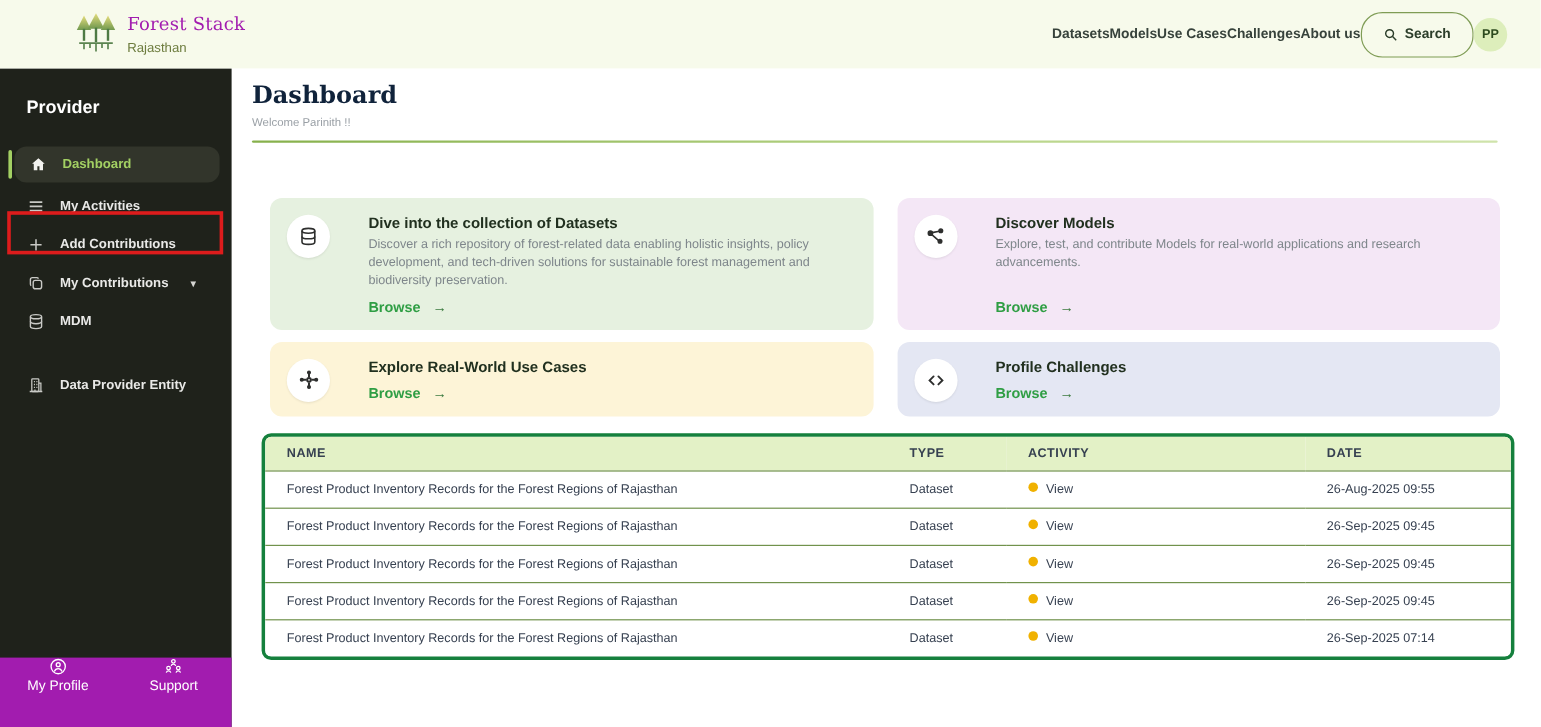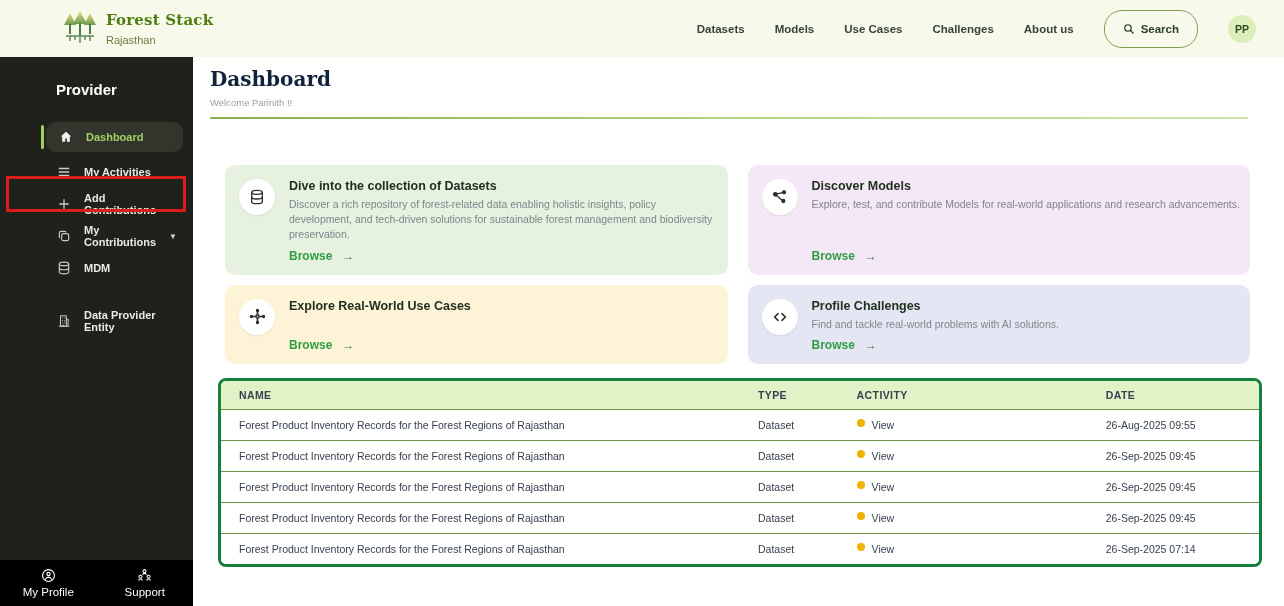--- a/index.html
+++ b/index.html
@@ -4,65 +4,65 @@
 <style>
   * { margin:0; padding:0; box-sizing:border-box; }
   html,body { width:1284px; height:606px; overflow:hidden; background:#fff;
     font-family:"Liberation Sans", sans-serif; }
   .page { position:relative; width:1284px; height:606px; }
 
   
   .topbar { position:absolute; top:0; left:0; right:0; height:57px; background:#f7faeb;
     display:flex; align-items:center; padding:0 28px 0 62px; z-index:3; }
   .brand { display:flex; align-items:center; gap:8px; }
-  .brand-text .brand-title { font-family:"DejaVu Serif","Liberation Serif",serif; font-weight:bold;
-    font-size:15px; color:#4d7c0f; letter-spacing:.2px; }
+  .brand-text .brand-title { font-family:"DejaVu Serif","Liberation Serif",serif; font-weight:normal;
+    font-size:15px; color:#a21caf; letter-spacing:.2px; }
   .brand-text .brand-sub { font-size:11px; color:#6d7c3e; margin-top:5px; }
-  .topnav { margin-left:auto; display:flex; align-items:center; gap:30px; }
+  .topnav { margin-left:auto; display:flex; align-items:center; }
   .topnav a { font-size:11.5px; font-weight:700; color:#37423b; text-decoration:none; cursor:pointer; }
   .search-btn { display:flex; align-items:center; gap:6px; border:1px solid #7f9c55; border-radius:18px;
     padding:12px 18px; background:transparent; color:#2c3e2a; font-size:11.5px; font-weight:700;
     cursor:pointer; font-family:inherit; }
   .avatar { width:28px; height:28px; border-radius:50%; background:#ddeebb; color:#2c4a1e;
     display:flex; align-items:center; justify-content:center; font-size:10.5px; font-weight:700; cursor:pointer; }
 
   
-  .sidebar { position:absolute; top:57px; left:0; bottom:0; width:193px; background:#1f221b; z-index:2;padding-left:34px; }
+  .sidebar { position:absolute; top:57px; left:0; bottom:0; width:193px; background:#1f221b; z-index:2; }
   .provider-title { color:#fff; font-size:15px; font-weight:700; padding:24px 22px 24px; }
   .menu { display:flex; flex-direction:column; }
   .menu-item { display:flex; align-items:center; gap:13px; height:32px; padding:0 14px 0 22px;
     color:#e9e9e7; font-size:11px; font-weight:700; cursor:pointer; position:relative; }
   .menu-item .mi-icon { width:15px; height:15px; color:#c9cac6; flex:0 0 15px; display:flex; align-items:center; justify-content:center; }
   .menu-item.active { background:#32352b; border-radius:10px; margin:0 10px 4px 12px; height:30px;
     padding:0 10px 0 12px; color:#a3d063; }
   .menu-item.active::before { content:""; position:absolute; left:-5px; top:3px; bottom:3px; width:3px;
     border-radius:4px; background:#a3d063; }
   .menu-item.active .mi-icon { color:#f2f2ef; }
   .menu-item .caret { margin-left:auto; margin-right:14px; color:#d6d6d3; font-size:8px; }
   .menu-item.gap-top { margin-top:21px; }
-  .sidebar-footer { position:absolute; left:0; right:0; bottom:0; height:46px; background:#000000;
-    display:flex; align-items:center; }
+  .sidebar-footer { position:absolute; left:0; right:0; bottom:0; height:58px; background:#a21caf;
+    display:flex; align-items:flex-start; }
   .sf-item { flex:1; display:flex; flex-direction:column; align-items:center; gap:3px; cursor:pointer;
     color:#fff; font-size:11.5px; }
   .sf-item .mi-icon { width:15px; height:15px; color:#fff; }
 
   
   .annotation { position:absolute; left:6px; top:176px; width:180px; height:36px;
     border:3px solid #dd1c1c; z-index:5; pointer-events:none; }
 
   
   .main { position:absolute; top:57px; left:193px; right:0; bottom:0; background:#fff; overflow:hidden; }
   .main-head { padding:10px 36px 0 17px; }
   .page-title { font-family:"DejaVu Serif","Liberation Serif",serif; font-weight:bold; font-size:20px; color:#10233b; }
   .welcome { font-size:9.5px; color:#9aa0a6; margin-top:6px; }
   .divider { height:2px; margin:9px 36px 0 17px; border-radius:2px;
     background:linear-gradient(to right,#86b04b,#b7d487 55%,#cfe3ab); }
 
   .cards { margin:46px 34px 0 32px; display:grid; grid-template-columns:1fr 1fr; column-gap:20px; row-gap:10px; }
-  .card { border-radius:10px; padding:12px 6px 12px 14px; display:flex; gap:14px; }
+  .card { border-radius:10px; padding:12px 6px 12px 14px; display:flex; gap:32px; }
   .card.c-green { background:#e6f1e0; }
   .card.c-pink { background:#f4e7f6; }
   .card.c-yellow { background:#fdf4d7; }
   .card.c-lavender { background:#e4e7f3; }
   .card-icon { width:36px; height:36px; border-radius:50%; background:#fff; flex:0 0 36px;
     display:flex; align-items:center; justify-content:center; color:#2e2f2e;
     box-shadow:0 1px 2px rgba(0,0,0,.08); margin-top:2px; }
   .card-body { display:flex; flex-direction:column; flex:1; }
   .card-title { font-size:12.5px; font-weight:700; color:#21301f; margin-top:2px; }
   .card-desc { font-size:10.5px; color:#7e868b; line-height:1.45; margin-top:4px; margin-bottom:6px; max-width:470px; }
@@ -291,21 +291,20 @@
       </div>
 
       <div class="card c-lavender">
         <div class="card-icon">
           <svg width="16" height="16" viewBox="0 0 24 24" fill="none" stroke="currentColor" stroke-width="2.4" stroke-linecap="round">
             <path d="M9 7 4 12l5 5M15 7l5 5-5 5"></path>
           </svg>
         </div>
         <div class="card-body">
           <div class="card-title">Profile Challenges</div>
-          <div class="card-desc">Find and tackle real-world problems with AI solutions.</div>
           <div class="browse">
             <span>Browse</span>
             <span class="arrow">→</span>
           </div>
         </div>
       </div>
 
     </div>
 
     <div class="table-wrap">

